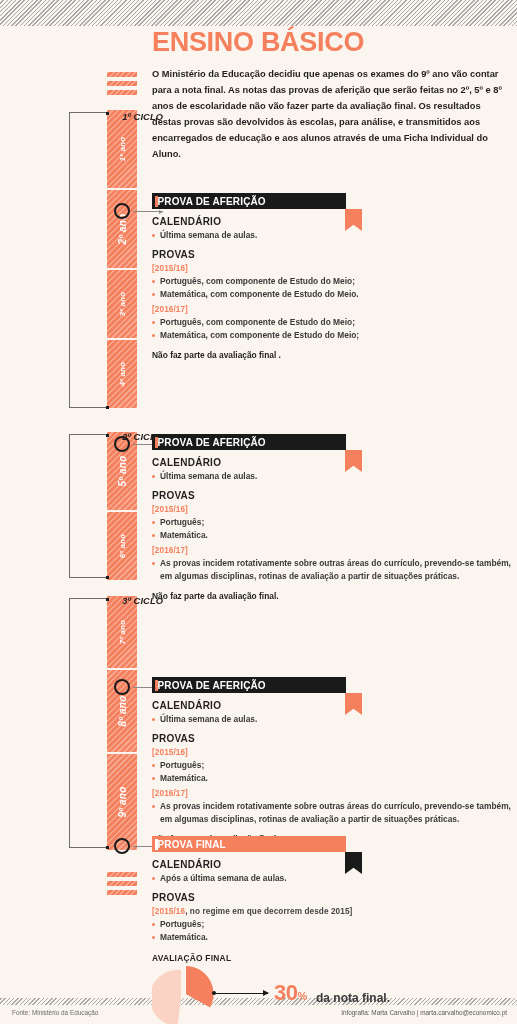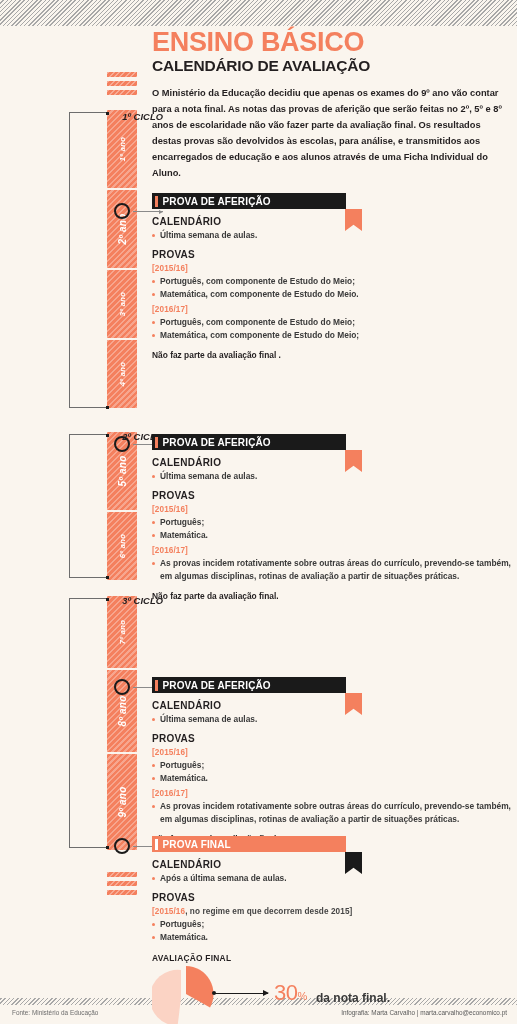--- a/index.html
+++ b/index.html
@@ -108,21 +108,21 @@
   .card{ position:absolute; left:152px; width:360px; }
   .card-bar{
     position:relative; height:16px; background:#1a1a1a;
     display:flex; align-items:center; width:194px;
   }
   .card-bar .accent{
     width:2.5px; height:11px; background:#f4805e; margin-left:3px;
   }
   .card-bar .bar-title{
     color:#ffffff; font-size:10px; font-weight:bold;
-    letter-spacing:.15px; margin-left:5px;
+    letter-spacing:.15px; 
   }
   .card.final .card-bar{ background:#f4805e; }
   .card.final .card-bar .accent{ background:#ffffff; }
 
   .ribbon{
     position:absolute; left:193px; top:16px;
     width:17px; height:22px; background:#f4805e;
     clip-path:polygon(0 0,100% 0,100% 100%,50% 72%,0 100%);
   }
   .card.final .ribbon{ background:#1a1a1a; }
@@ -162,21 +162,21 @@
     content:""; position:absolute; left:-2px; top:-2px;
     width:4px; height:4px; border-radius:50%; background:#1a1a1a;
   }
   .pie-arrow::after{
     content:""; position:absolute; right:-1px; top:-3px;
     width:0; height:0; border-left:6px solid #1a1a1a;
     border-top:3.5px solid transparent; border-bottom:3.5px solid transparent;
   }
   .pie-value{
     position:absolute; left:122px; top:14px;
-    font-size:22px; font-weight:normal; color:#f4805e; letter-spacing:-.5px;
+    font-size:22px; font-weight:bold; color:#f4805e; letter-spacing:-.5px;
   }
   .pie-pct{ font-size:11px; }
   .pie-cap{
     position:absolute; left:164px; top:25px;
     font-size:12px; color:#3a3a3a; font-weight:600;
   }
 
   
   #footer{ position:absolute; left:0; top:1006px; width:517px; height:18px; }
   .foot-left{ position:absolute; left:12px; top:3px;
@@ -185,21 +185,20 @@
                font-size:6.4px; color:#5a5a5a; }
 </style>
 </head>
 <body>
 
 <div id="band-top" class="hatch-band"></div>
 <div id="band-bottom" class="hatch-band"></div>
 
 <div id="header">
   <div class="title-main">ENSINO BÁSICO</div>
-  <div class="title-sub">CALENDÁRIO DE AVALIAÇÃO</div>
   <p class="intro">
     <span>O Ministério da Educação decidiu que apenas os exames do 9º ano vão contar para a nota final. As notas das provas de aferição que serão feitas no 2º, 5º e 8º anos de escolaridade não vão fazer parte da avaliação final. Os resultados destas provas são devolvidos às escolas, para análise, e transmitidos aos encarregados de educação e aos alunos através de uma </span><b>Ficha Individual do Aluno</b><span>.</span>
   </p>
 </div>
 
 <div id="timeline">
 
   <div class="stripe" style="top:72px"></div>
   <div class="stripe" style="top:81px"></div>
   <div class="stripe" style="top:90px"></div>

